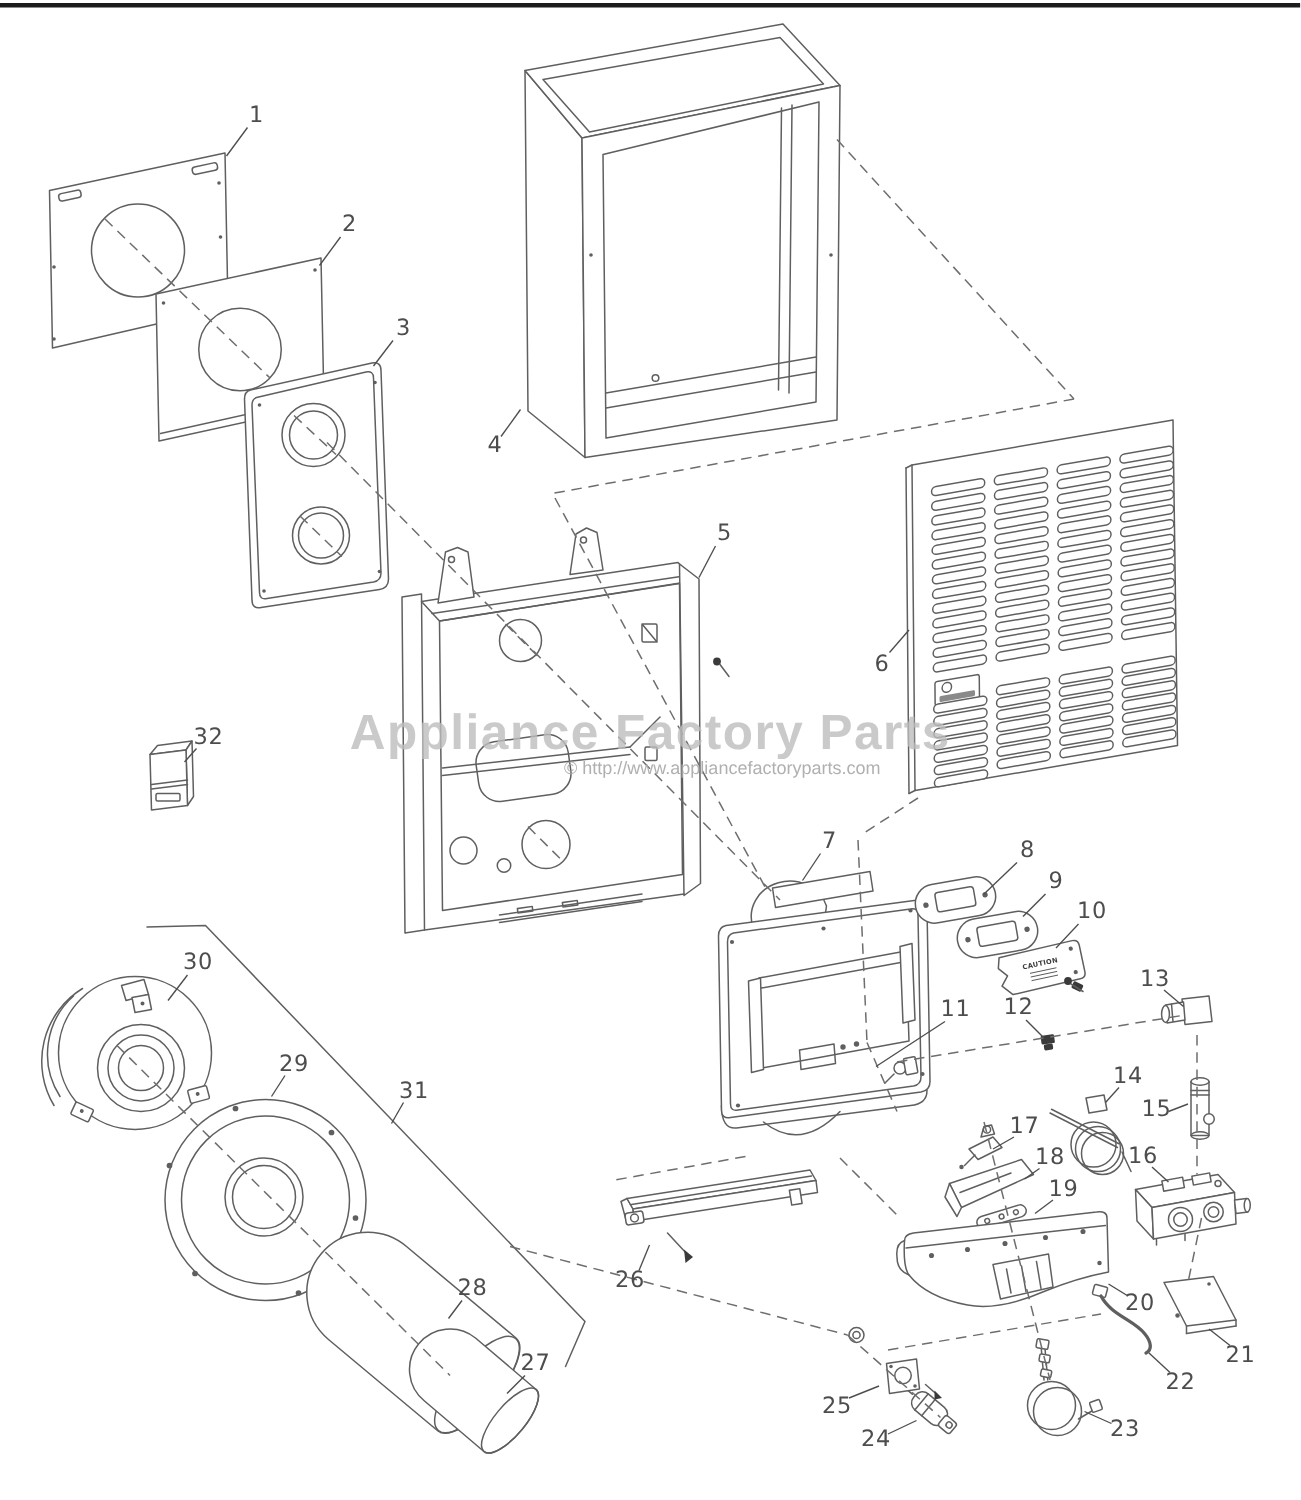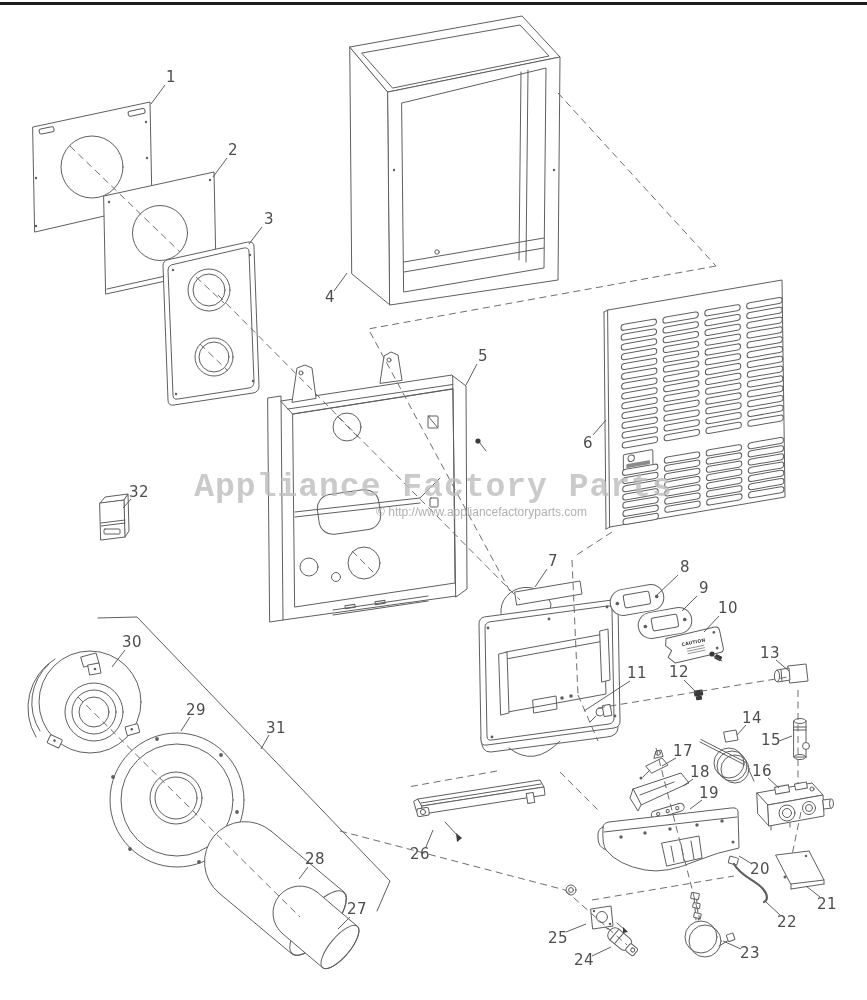--- a/index.html
+++ b/index.html
@@ -15,21 +15,21 @@
   .thk{stroke-width:2.2;}
   .dash{stroke:var(--dash);fill:none;stroke-width:1;stroke-dasharray:7 4.5;}
   .dk{fill:#3a3a3a;stroke:none;}
   .dot{fill:var(--ink);stroke:none;}
   .callout-text{font:400 15px "DejaVu Sans",sans-serif;fill:var(--lab);letter-spacing:.5px;}
   .callout-leader{stroke:var(--lab);stroke-width:.9;fill:none;}
   .caution-text{font:700 4.5px "DejaVu Sans",sans-serif;fill:#3c3c3c;letter-spacing:.2px;}
   .micro{stroke:#555;stroke-width:.6;}
   .watermark{position:absolute;top:471px;left:0;width:100%;text-align:center;pointer-events:none;z-index:5;}
   .wm-title{font-weight:700;font-size:33px;line-height:34px;color:var(--wm);opacity:.8;letter-spacing:1px;
-            font-family:Liberation Mono, monospace;}
+            font-family:Liberation Sans, sans-serif;}
   .wm-url{font-weight:400;font-size:12px;color:#a8a8a8;opacity:.9;transform:translateX(48px);
           font-family:"Liberation Sans",sans-serif;}
 </style>
 </head>
 <body>
 
 <div class="page">
   <div class="top-rule"></div>
 
   <svg width="867" height="1000" viewBox="0 0 867 1000">

